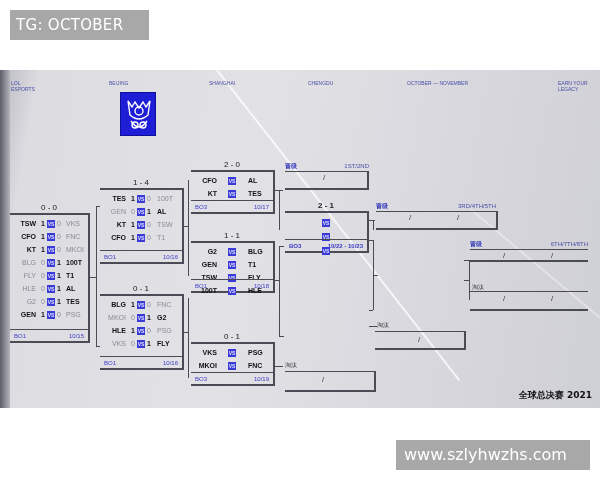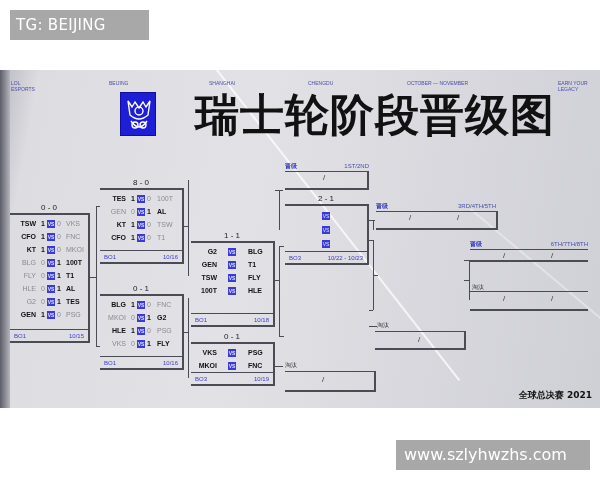--- a/index.html
+++ b/index.html
@@ -55,21 +55,21 @@
   .adv .slash { position: absolute; top: 12px; font-size: 8px; color: #333; }
   .adv .bline { position: absolute; left: 0; right: 0; bottom: 0; height: 2px; background: #4b4b55; }
   .adv .rline { position: absolute; right: 0; top: 10px; bottom: 0; width: 2px; background: #4b4b55; }
 
   .elim { position: absolute; font-size: 6px; color: #333; line-height: 8px; }
   .brand { position: absolute; right: 8px; bottom: 6px; font-size: 9px; font-weight: bold; color: #111; font-family: "DejaVu Sans", sans-serif; }
 </style>
 </head>
 <body>
 
-<div class="wm wm-top">TG: BEIJING</div>
+<div class="wm wm-top">TG: OCTOBER</div>
 
 <div class="poster">
   <div class="streak" style="left:200px; top:-20px; transform: rotate(-38deg);"></div>
   <div class="streak" style="left:470px; top:140px; transform: rotate(-50deg); opacity:0.5;"></div>
 
   <div class="hdr" style="left:11px;">
     <div>LOL</div>
     <div>ESPORTS</div>
   </div>
   <div class="hdr" style="left:109px;">BEIJING</div>
@@ -85,21 +85,20 @@
     <svg width="36" height="44" viewBox="0 0 36 44">
       <g fill="none" stroke="#ffffff" stroke-width="1.4">
         <path d="M7 8 L11 14 L14 9 L18 15 L22 9 L25 14 L29 8 L27 22 Q18 30 9 22 Z"></path>
         <circle cx="18" cy="18" r="4"></circle>
         <path d="M10 28 Q18 40 26 28"></path>
         <circle cx="14" cy="32" r="3"></circle>
         <circle cx="22" cy="32" r="3"></circle>
       </g>
     </svg>
   </div>
-  <div class="title">瑞士轮阶段晋级图</div>
 
   <div class="box" style="left:10px; top:143px; width:80px; height:130px;">
     <div class="rec">0 - 0</div>
     <div style="padding-top:2px;">
       <div class="row">
         <span class="t1 win" style="left:0;">TSW</span>
         <span class="s1 win" style="left:29px;">1</span>
         <span class="vs" style="left:37px;">VS</span>
         <span class="s2 lose" style="left:45px;">0</span>
         <span class="t2 lose" style="left:56px;">VKS</span>
@@ -159,21 +158,21 @@
       <span>10/15</span>
     </div>
   </div>
 
   <div class="line" style="left:90px; top:207px; width:6px; height:1px;"></div>
   <div class="line" style="left:96px; top:136px; width:1px; height:140px;"></div>
   <div class="line" style="left:96px; top:136px; width:4px; height:1px;"></div>
   <div class="line" style="left:96px; top:276px; width:4px; height:1px;"></div>
 
   <div class="box" style="left:100px; top:118px; width:84px; height:76px;">
-    <div class="rec">8 - 0</div>
+    <div class="rec">1 - 4</div>
     <div style="padding-top:2px;">
       <div class="row">
         <span class="t1 win" style="left:0;">TES</span>
         <span class="s1 win" style="left:29px;">1</span>
         <span class="vs" style="left:37px;">VS</span>
         <span class="s2 lose" style="left:45px;">0</span>
         <span class="t2 lose" style="left:57px;">100T</span>
       </div>
       <div class="row">
         <span class="t1 lose" style="left:0;">GEN</span>
@@ -239,22 +238,41 @@
       <span>BO1</span>
       <span>10/16</span>
     </div>
   </div>
 
   <div class="line" style="left:184px; top:156px; width:4px; height:1px;"></div>
   <div class="line" style="left:188px; top:110px; width:1px; height:96px;"></div>
   <div class="line" style="left:184px; top:262px; width:4px; height:1px;"></div>
   <div class="line" style="left:188px; top:228px; width:1px; height:80px;"></div>
 
-
-  <div class="box" style="left:191px; top:171px; width:84px; height:86px;">
+  <div class="box" style="left:191px; top:100px; width:84px; height:44px;">
+    <div class="rec">2 - 0</div>
+    <div style="padding-top:2px;">
+      <div class="row">
+        <span class="t1 win" style="left:0;">CFO</span>
+        <span class="vs" style="left:37px;">VS</span>
+        <span class="t2 win" style="left:57px;">AL</span>
+      </div>
+      <div class="row">
+        <span class="t1 win" style="left:0;">KT</span>
+        <span class="vs" style="left:37px;">VS</span>
+        <span class="t2 win" style="left:57px;">TES</span>
+      </div>
+    </div>
+    <div class="foot">
+      <span>BO3</span>
+      <span>10/17</span>
+    </div>
+  </div>
+
+  <div class="box" style="left:191px; top:171px; width:84px; height:52px;">
     <div class="rec">1 - 1</div>
     <div style="padding-top:2px;">
       <div class="row">
         <span class="t1 win" style="left:0;">G2</span>
         <span class="vs" style="left:37px;">VS</span>
         <span class="t2 win" style="left:57px;">BLG</span>
       </div>
       <div class="row">
         <span class="t1 win" style="left:0;">GEN</span>
         <span class="vs" style="left:37px;">VS</span>
@@ -310,21 +328,21 @@
 
   <div class="adv" style="left:285px; top:92px; width:84px; height:28px;">
     <span class="lab">晋级</span>
     <span class="place">1ST/2ND</span>
     <span class="uline"></span>
     <span class="slash" style="left:38px;">/</span>
     <span class="bline"></span>
     <span class="rline"></span>
   </div>
 
-  <div class="box" style="left:285px; top:134px; width:84px; height:61px;">
+  <div class="box" style="left:285px; top:141px; width:84px; height:42px;font-weight:bold;">
     <div class="rec">2 - 1</div>
     <span class="vsonly" style="left:37px; top:6px;">VS</span>
     <span class="vsonly" style="left:37px; top:20px;">VS</span>
     <span class="vsonly" style="left:37px; top:34px;">VS</span>
     <div class="foot">
       <span>BO3</span>
       <span>10/22 - 10/23</span>
     </div>
   </div>
 

